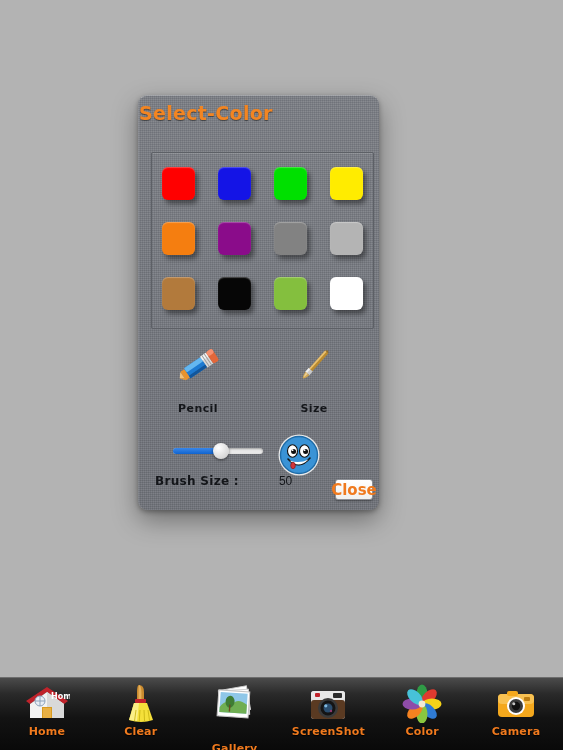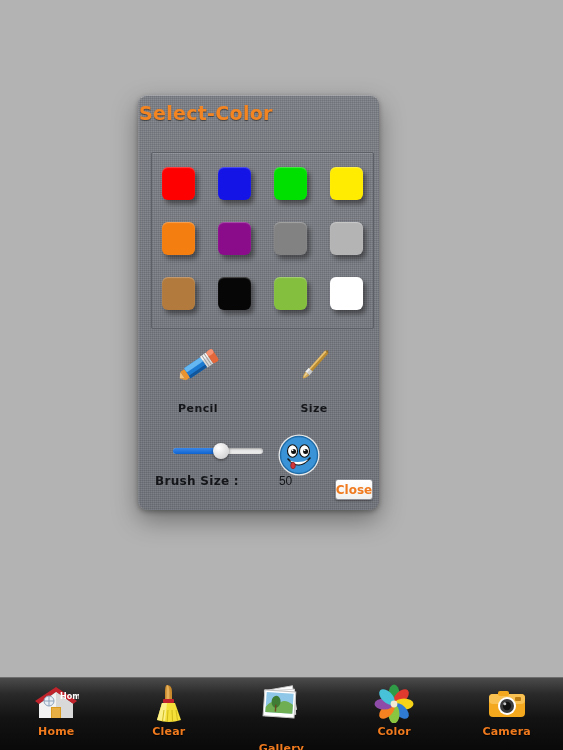--- a/index.html
+++ b/index.html
@@ -191,21 +191,21 @@
     height: 19px;
     border-radius: 3px;
     background: linear-gradient(180deg, #ffffff, #f0f0ee);
     border: 1px solid #8d9096;
     box-shadow: 0 1px 2px rgba(0,0,0,0.35);
     display: flex;
     align-items: center;
     justify-content: center;
     font-family: "DejaVu Sans", sans-serif;
     font-weight: bold;
-    font-size: 12px;
+    font-size: 15px;
     color: #f07a1e;
     cursor: pointer;
   }
 
   
   #toolbar {
     position: absolute;
     left: 0;
     bottom: 0;
     width: 563px;
@@ -392,20 +392,37 @@
             <path d="M8 26 q6 -9 12 -3 q5 -8 15 -1 v9 H8 Z" fill="#6fae52"></path>
             <ellipse cx="18" cy="20" rx="4.5" ry="6" fill="#3f7d34"></ellipse>
             <rect x="17.3" y="23" width="1.4" height="7" fill="#6b4a22"></rect>
           </g>
         </svg>
       </div>
       <div class="toolbar-label" style="color: rgb(240, 122, 30); margin-top: 20px;">Gallery</div>
     </div>
 
 
+    <div class="toolbar-item">
+      <div class="toolbar-icon">
+        <svg width="46" height="40" viewBox="0 0 46 40">
+          <rect x="6" y="8" width="34" height="28" rx="3" fill="#d9d9d9"></rect>
+          <rect x="6" y="17" width="34" height="19" rx="3" fill="#5a3a22"></rect>
+          <rect x="6" y="8" width="34" height="9" rx="3" fill="#e8e8e8"></rect>
+          <rect x="10" y="10" width="5" height="4" rx="1" fill="#c0232b"></rect>
+          <rect x="28" y="10" width="9" height="5" rx="1" fill="#2c2c2c"></rect>
+          <circle cx="23" cy="25" r="10" fill="#3a3a3a"></circle>
+          <circle cx="23" cy="25" r="7.5" fill="#141414"></circle>
+          <circle cx="23" cy="25" r="4.5" fill="#2a4d6e"></circle>
+          <circle cx="20.8" cy="22.8" r="1.6" fill="#7fb9e0"></circle>
+          <circle cx="26" cy="28" r="1.2" fill="#8e3a6e"></circle>
+        </svg>
+      </div>
+      <div class="toolbar-label" style="color: rgb(240, 122, 30);">ScreenShot</div>
+    </div>
 
     <div class="toolbar-item">
       <div class="toolbar-icon">
         <svg width="46" height="40" viewBox="0 0 46 40">
           <g transform="translate(23,21)">
             <g transform="rotate(0)">
                 <ellipse cx="0" cy="-10" rx="5.5" ry="9.5" fill="#2f9b46"></ellipse>
               </g>
             <g transform="rotate(45)">
                 <ellipse cx="0" cy="-10" rx="5.5" ry="9.5" fill="#e03a2f"></ellipse>

